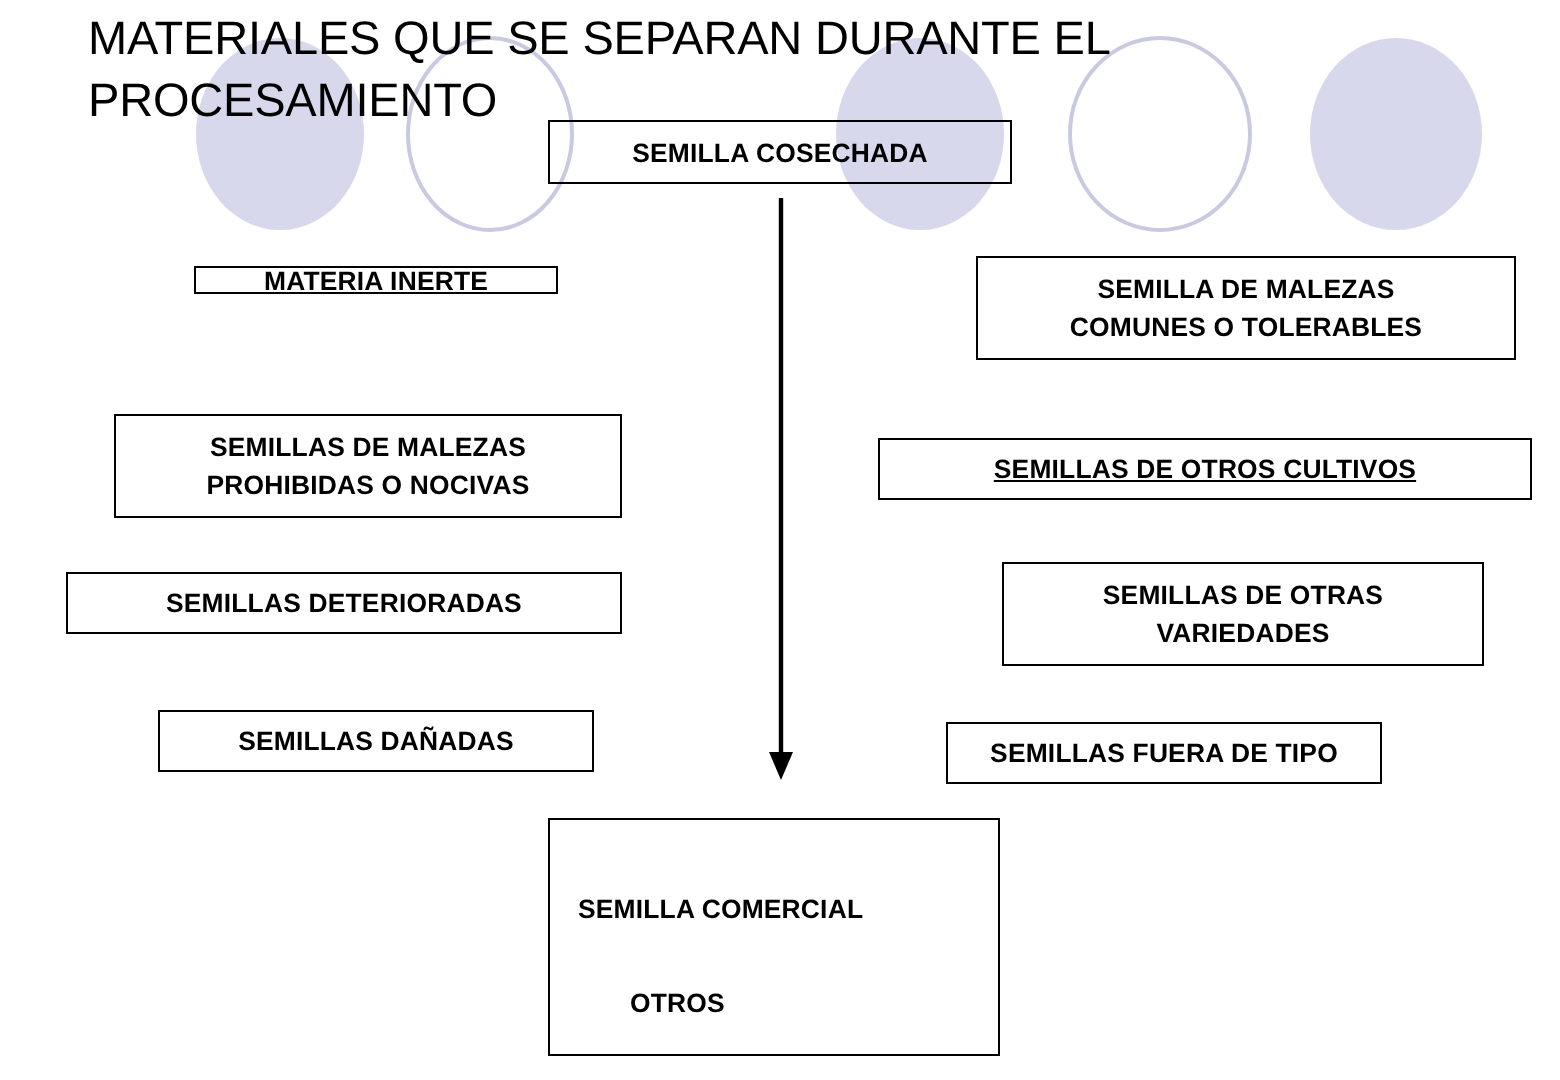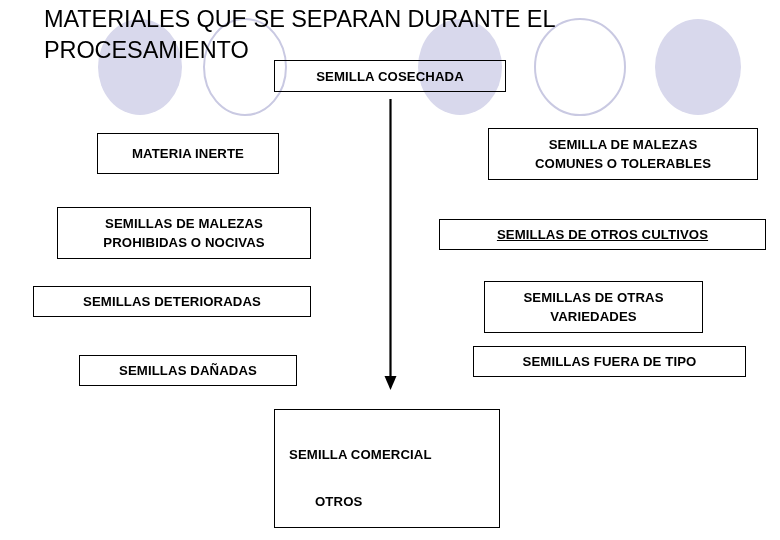--- a/index.html
+++ b/index.html
@@ -110,38 +110,38 @@
   <div id="page-title">MATERIALES QUE SE SEPARAN DURANTE EL
 PROCESAMIENTO</div>
 
   <svg id="flow-arrow" viewBox="0 0 44 300" width="44" height="300">
     <line x1="20.5" y1="4" x2="20.5" y2="283" stroke="#000000" stroke-width="2.2"></line>
     <polygon points="20.5,295 14.5,281 26.5,281" fill="#000000"></polygon>
   </svg>
 
   <div class="dbox transparent-fill" style="left:274px; top:60px; width:232px; height:32px;">SEMILLA COSECHADA</div>
 
-  <div class="dbox" style="left:97px; top:133px; width:182px; height:41px;">MATERIA INERTE</div>
+  <div class="dbox" style="left:97px; top:133px; width:182px; height:14px;">MATERIA INERTE</div>
 
   <div class="dbox" style="left:57px; top:207px; width:254px; height:52px;">SEMILLAS DE MALEZAS
 PROHIBIDAS O NOCIVAS</div>
 
   <div class="dbox" style="left:33px; top:286px; width:278px; height:31px;">SEMILLAS DETERIORADAS</div>
 
   <div class="dbox" style="left:55px; top:355px; width:218px; height:31px;margin-left:24px;">SEMILLAS DAÑADAS</div>
 
   <div class="dbox" style="left:488px; top:128px; width:270px; height:52px;">SEMILLA DE MALEZAS
 COMUNES O TOLERABLES</div>
 
   <div class="dbox" style="left:439px; top:219px; width:327px; height:31px;text-decoration:underline;">SEMILLAS DE OTROS CULTIVOS</div>
 
-  <div class="dbox" style="left:484px; top:281px; width:219px; height:52px;">SEMILLAS DE OTRAS
+  <div class="dbox" style="left:501px; top:281px; width:241px; height:52px;">SEMILLAS DE OTRAS
 VARIEDADES</div>
 
-  <div class="dbox" style="left:473px; top:346px; width:273px; height:31px;">SEMILLAS FUERA DE TIPO</div>
+  <div class="dbox" style="left:473px; top:361px; width:218px; height:31px;">SEMILLAS FUERA DE TIPO</div>
 
   <div class="dbox stacked" style="left:274px; top:409px; width:226px; height:119px;">
     <span class="ln">SEMILLA COMERCIAL</span>
     <span class="ln indent">OTROS</span>
     <span class="ln indent">CLASIFICADA</span>
     
     
   </div>
 
 </div>

